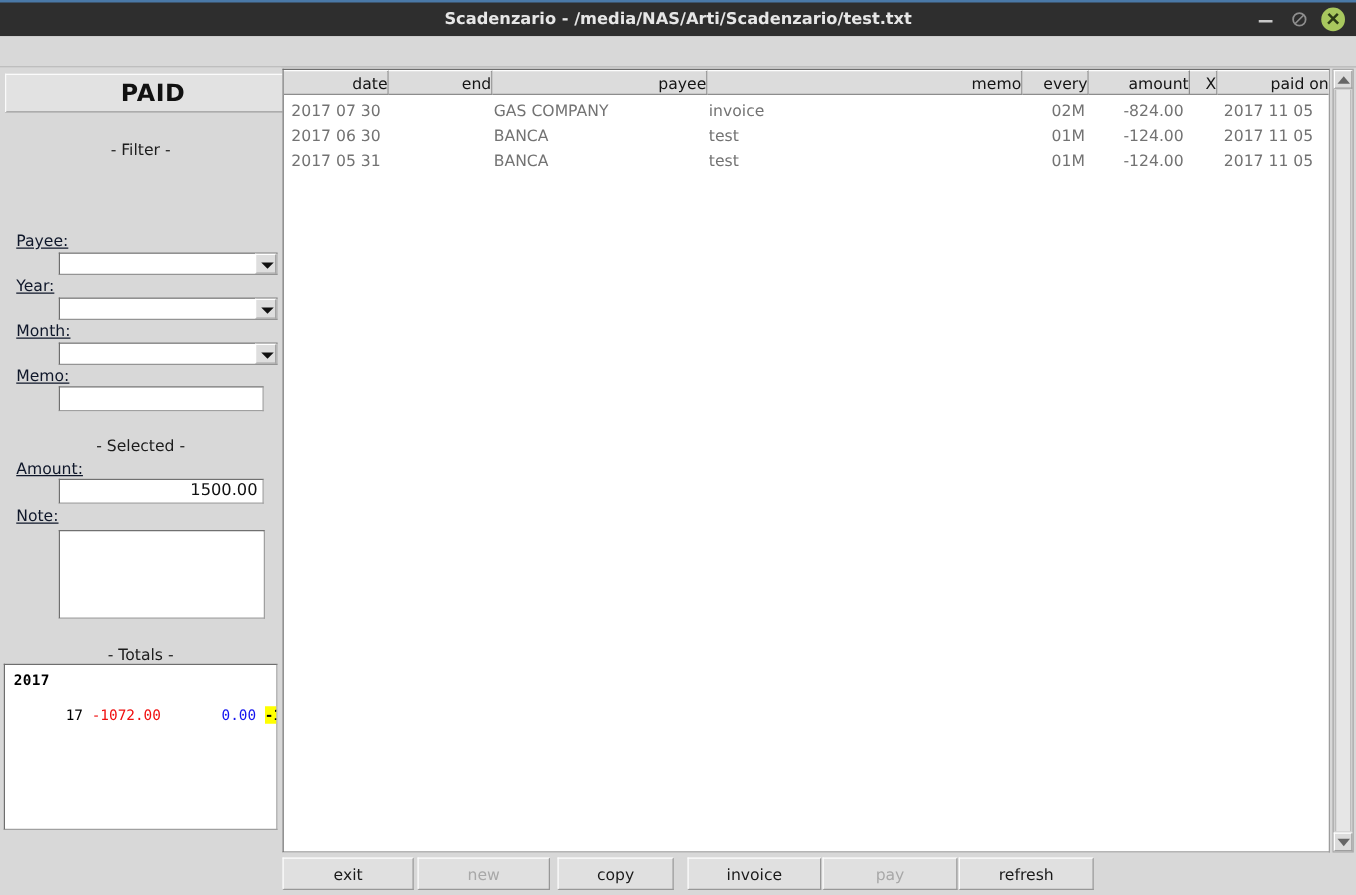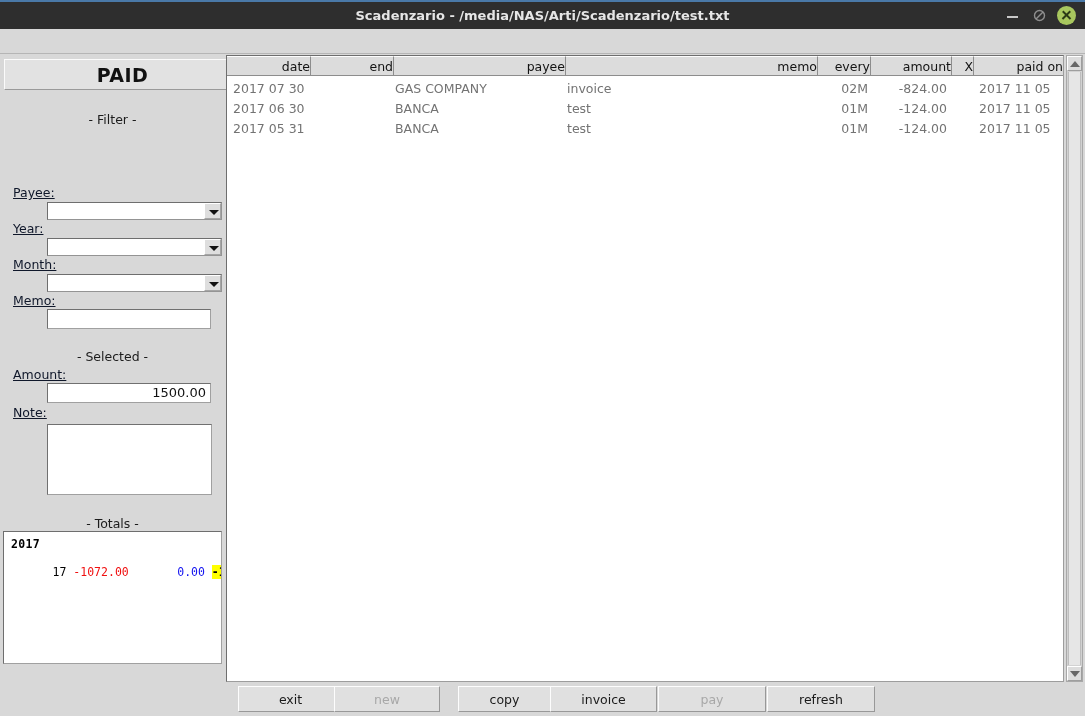--- a/index.html
+++ b/index.html
@@ -307,19 +307,19 @@
   </div>
 </div>
 
 <div id="vscroll">
   <div class="sb-arrow" id="sb-up"></div>
   <div id="sb-track"></div>
   <div class="sb-arrow" id="sb-down"></div>
 </div>
 
 <div id="buttonbar">
-  <div class="btn" style="left:12px;width:105px">exit</div>
+  <div class="btn" style="left:0;width:105px">exit</div>
   <div class="btn disabled" style="left:108px;width:106px">new</div>
-  <div class="btn" style="left:232px;width:93px">copy</div>
+  <div class="btn" style="left:220px;width:93px">copy</div>
   <div class="btn" style="left:324px;width:107px">invoice</div>
   <div class="btn disabled" style="left:432px;width:108px">pay</div>
   <div class="btn" style="left:541px;width:108px">refresh</div>
 </div>
 
 </body></html>

